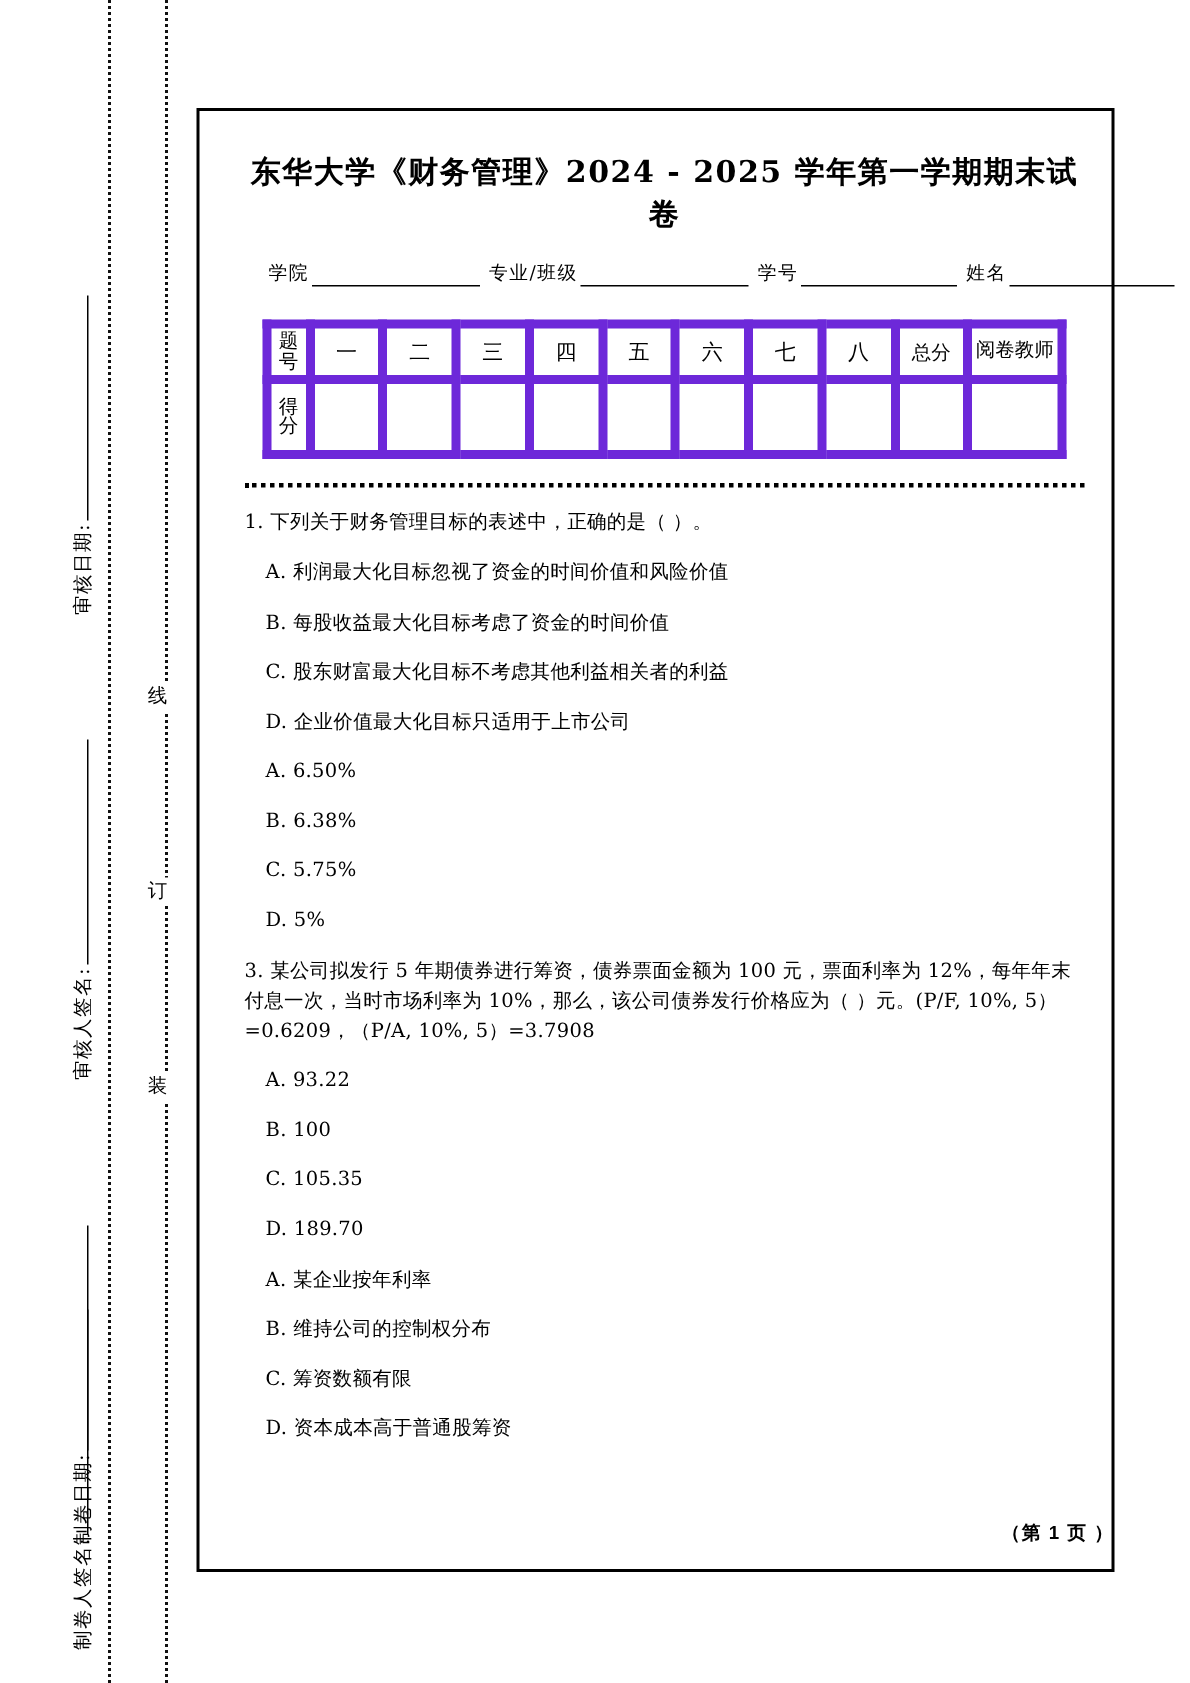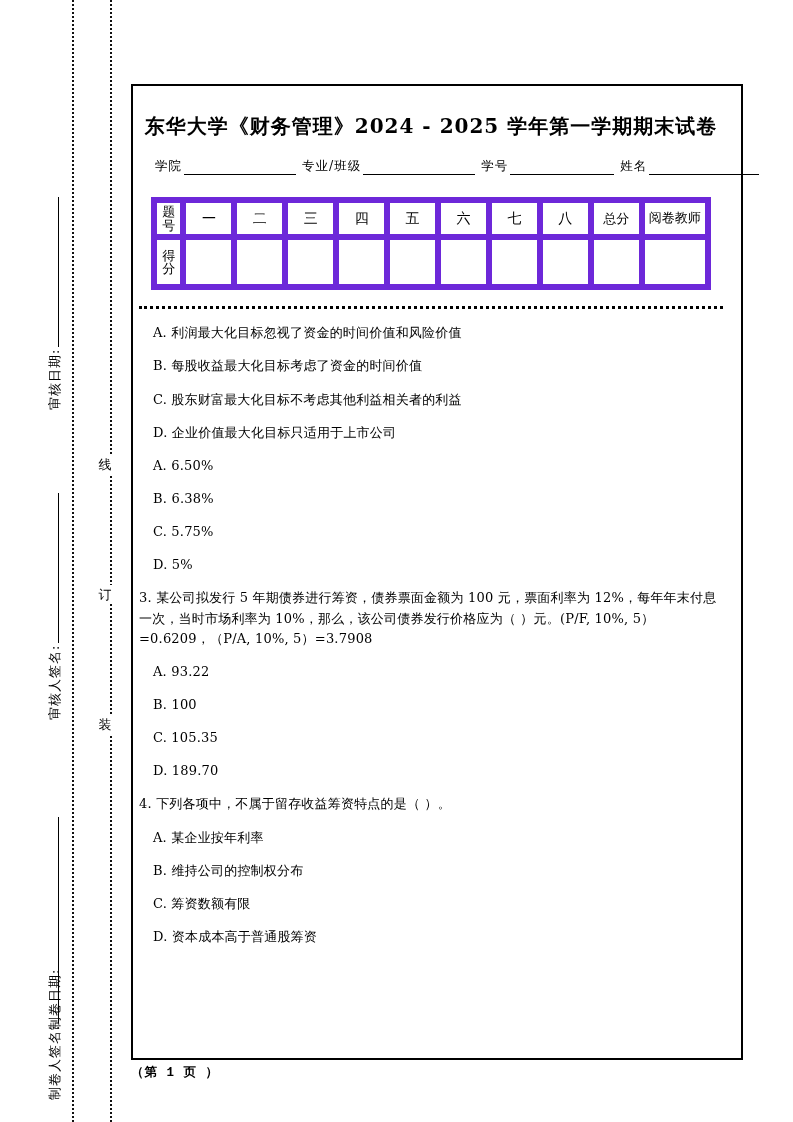--- a/index.html
+++ b/index.html
@@ -74,22 +74,21 @@
 
   
   .sheet {
     position: absolute;
     left: 131px;
     top: 72px;
     width: 612px;
     height: 976px;
     border: 2px solid #000;
     box-sizing: border-box;
-    padding: 14px 16px 0 4px;
-    margin-top: 12px;
+    padding: 14px 16px 0 28px;
   }
 
   .exam-title {
     text-align: center;
     font-size: 20px;
     font-weight: bold;
     font-family: "DejaVu Serif", "Liberation Serif", serif;
     letter-spacing: 1px;
     margin: 12px 0 0 0;
     line-height: 1.4;
@@ -167,26 +166,26 @@
     letter-spacing: 0.2px;
   }
   .option {
     margin: 0 0 13px 14px;
     letter-spacing: 0.2px;
   }
 
   .footer {
     position: absolute;
     left: 131px;
-    top: 1064px;
+    top: 1014px;
     width: 612px;
-    text-align: left;
+    text-align: right;
     font-size: 12.5px;
     font-weight: bold;
-    font-family: Liberation Mono, monospace;
+    font-family: Liberation Sans, sans-serif;
     letter-spacing: 1px;
   }
 </style>
 </head>
 <body>
 
 <div class="margin-rail">
   <div class="rail-dots outer"></div>
   <div class="rail-dots inner"></div>
 
@@ -260,37 +259,37 @@
         <td></td>
       </tr>
     </tbody>
   </table>
 
   <div class="dotted-sep"></div>
 
   <div class="qbody">
 
 
+    <div class="question">1.  下列关于财务管理目标的表述中，正确的是（   ）。</div>
     <div class="option">A.  利润最大化目标忽视了资金的时间价值和风险价值</div>
     <div class="option">B.  每股收益最大化目标考虑了资金的时间价值</div>
     <div class="option">C.  股东财富最大化目标不考虑其他利益相关者的利益</div>
     <div class="option">D.  企业价值最大化目标只适用于上市公司</div>
 
     <div class="option">A.  6.50%</div>
     <div class="option">B.  6.38%</div>
     <div class="option">C.  5.75%</div>
     <div class="option">D.  5%</div>
 
     <div class="question">3.  某公司拟发行 5 年期债券进行筹资，债券票面金额为 100 元，票面利率为 12%，每年年末付息一次，当时市场利率为 10%，那么，该公司债券发行价格应为（   ）元。(P/F, 10%, 5）=0.6209，（P/A, 10%, 5）=3.7908</div>
     <div class="option">A.  93.22</div>
     <div class="option">B.  100</div>
     <div class="option">C.  105.35</div>
     <div class="option">D.  189.70</div>
 
-    <div class="question">4.  下列各项中，不属于留存收益筹资特点的是（   ）。</div>
     <div class="option">A.  某企业按年利率</div>
     <div class="option">B.  维持公司的控制权分布</div>
     <div class="option">C.  筹资数额有限</div>
     <div class="option">D.  资本成本高于普通股筹资</div>
 
   </div>
 </div>
 
 <div class="footer">（第 1 页 ）</div>
 

